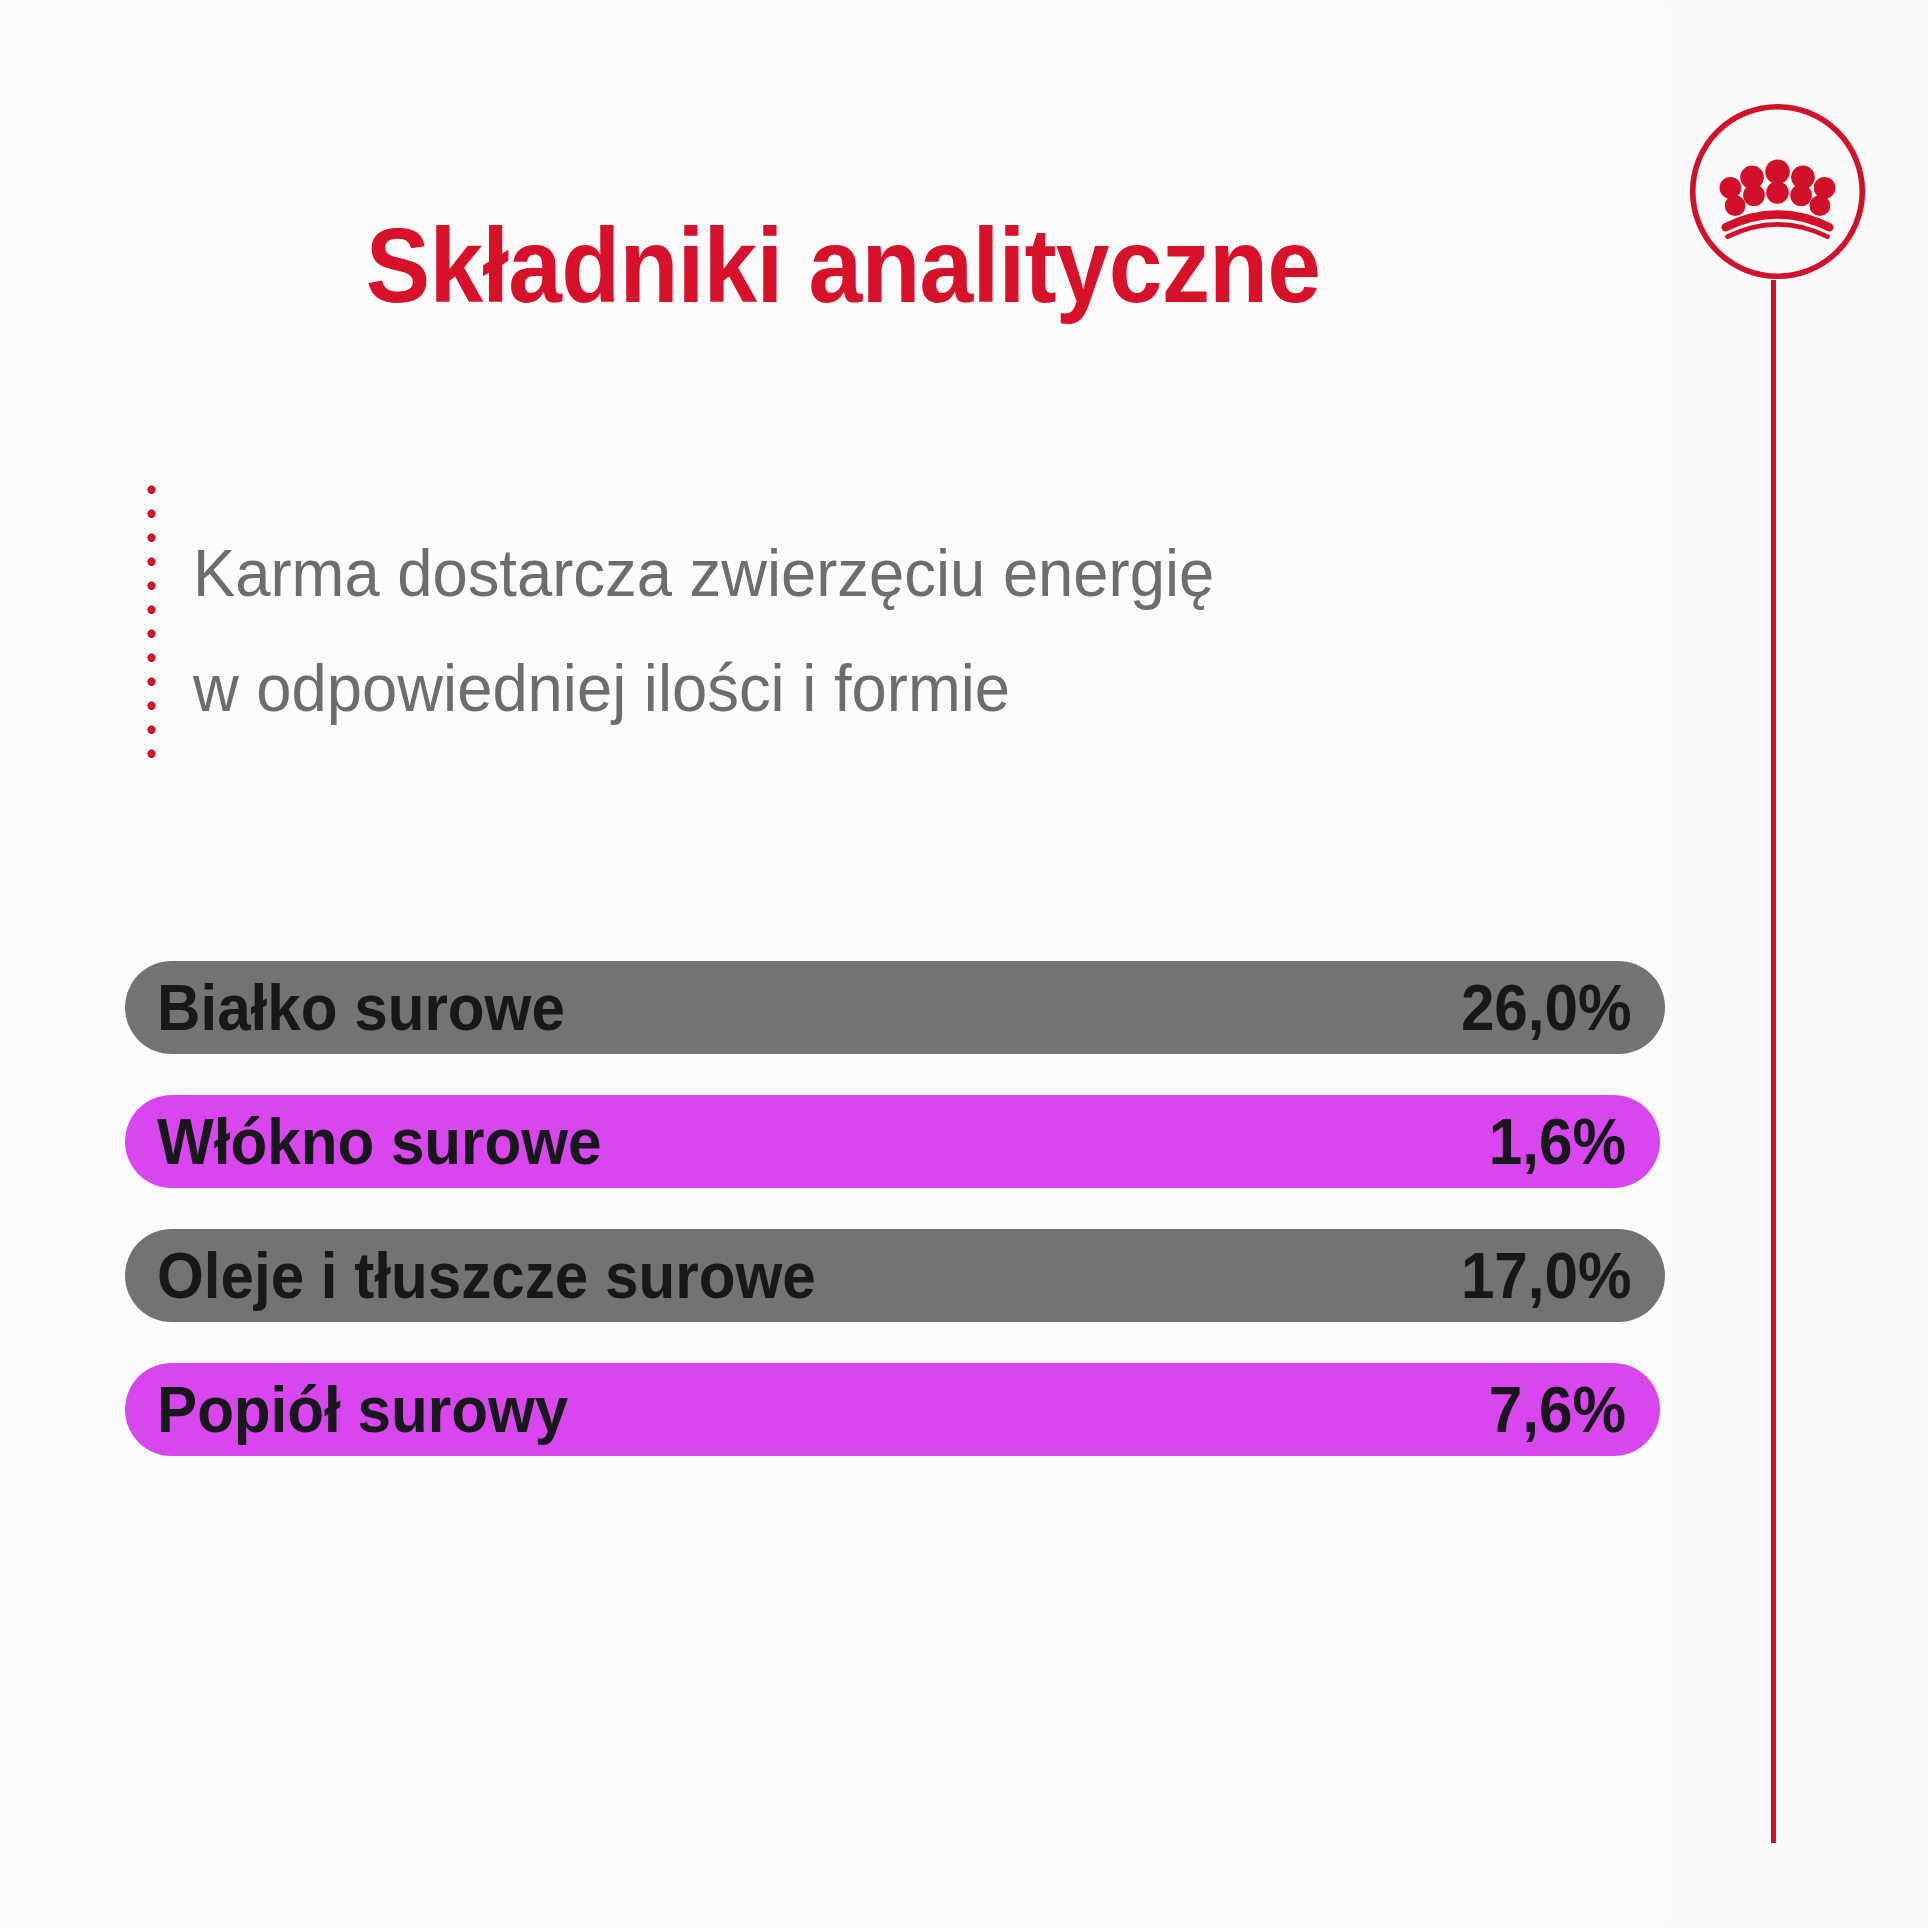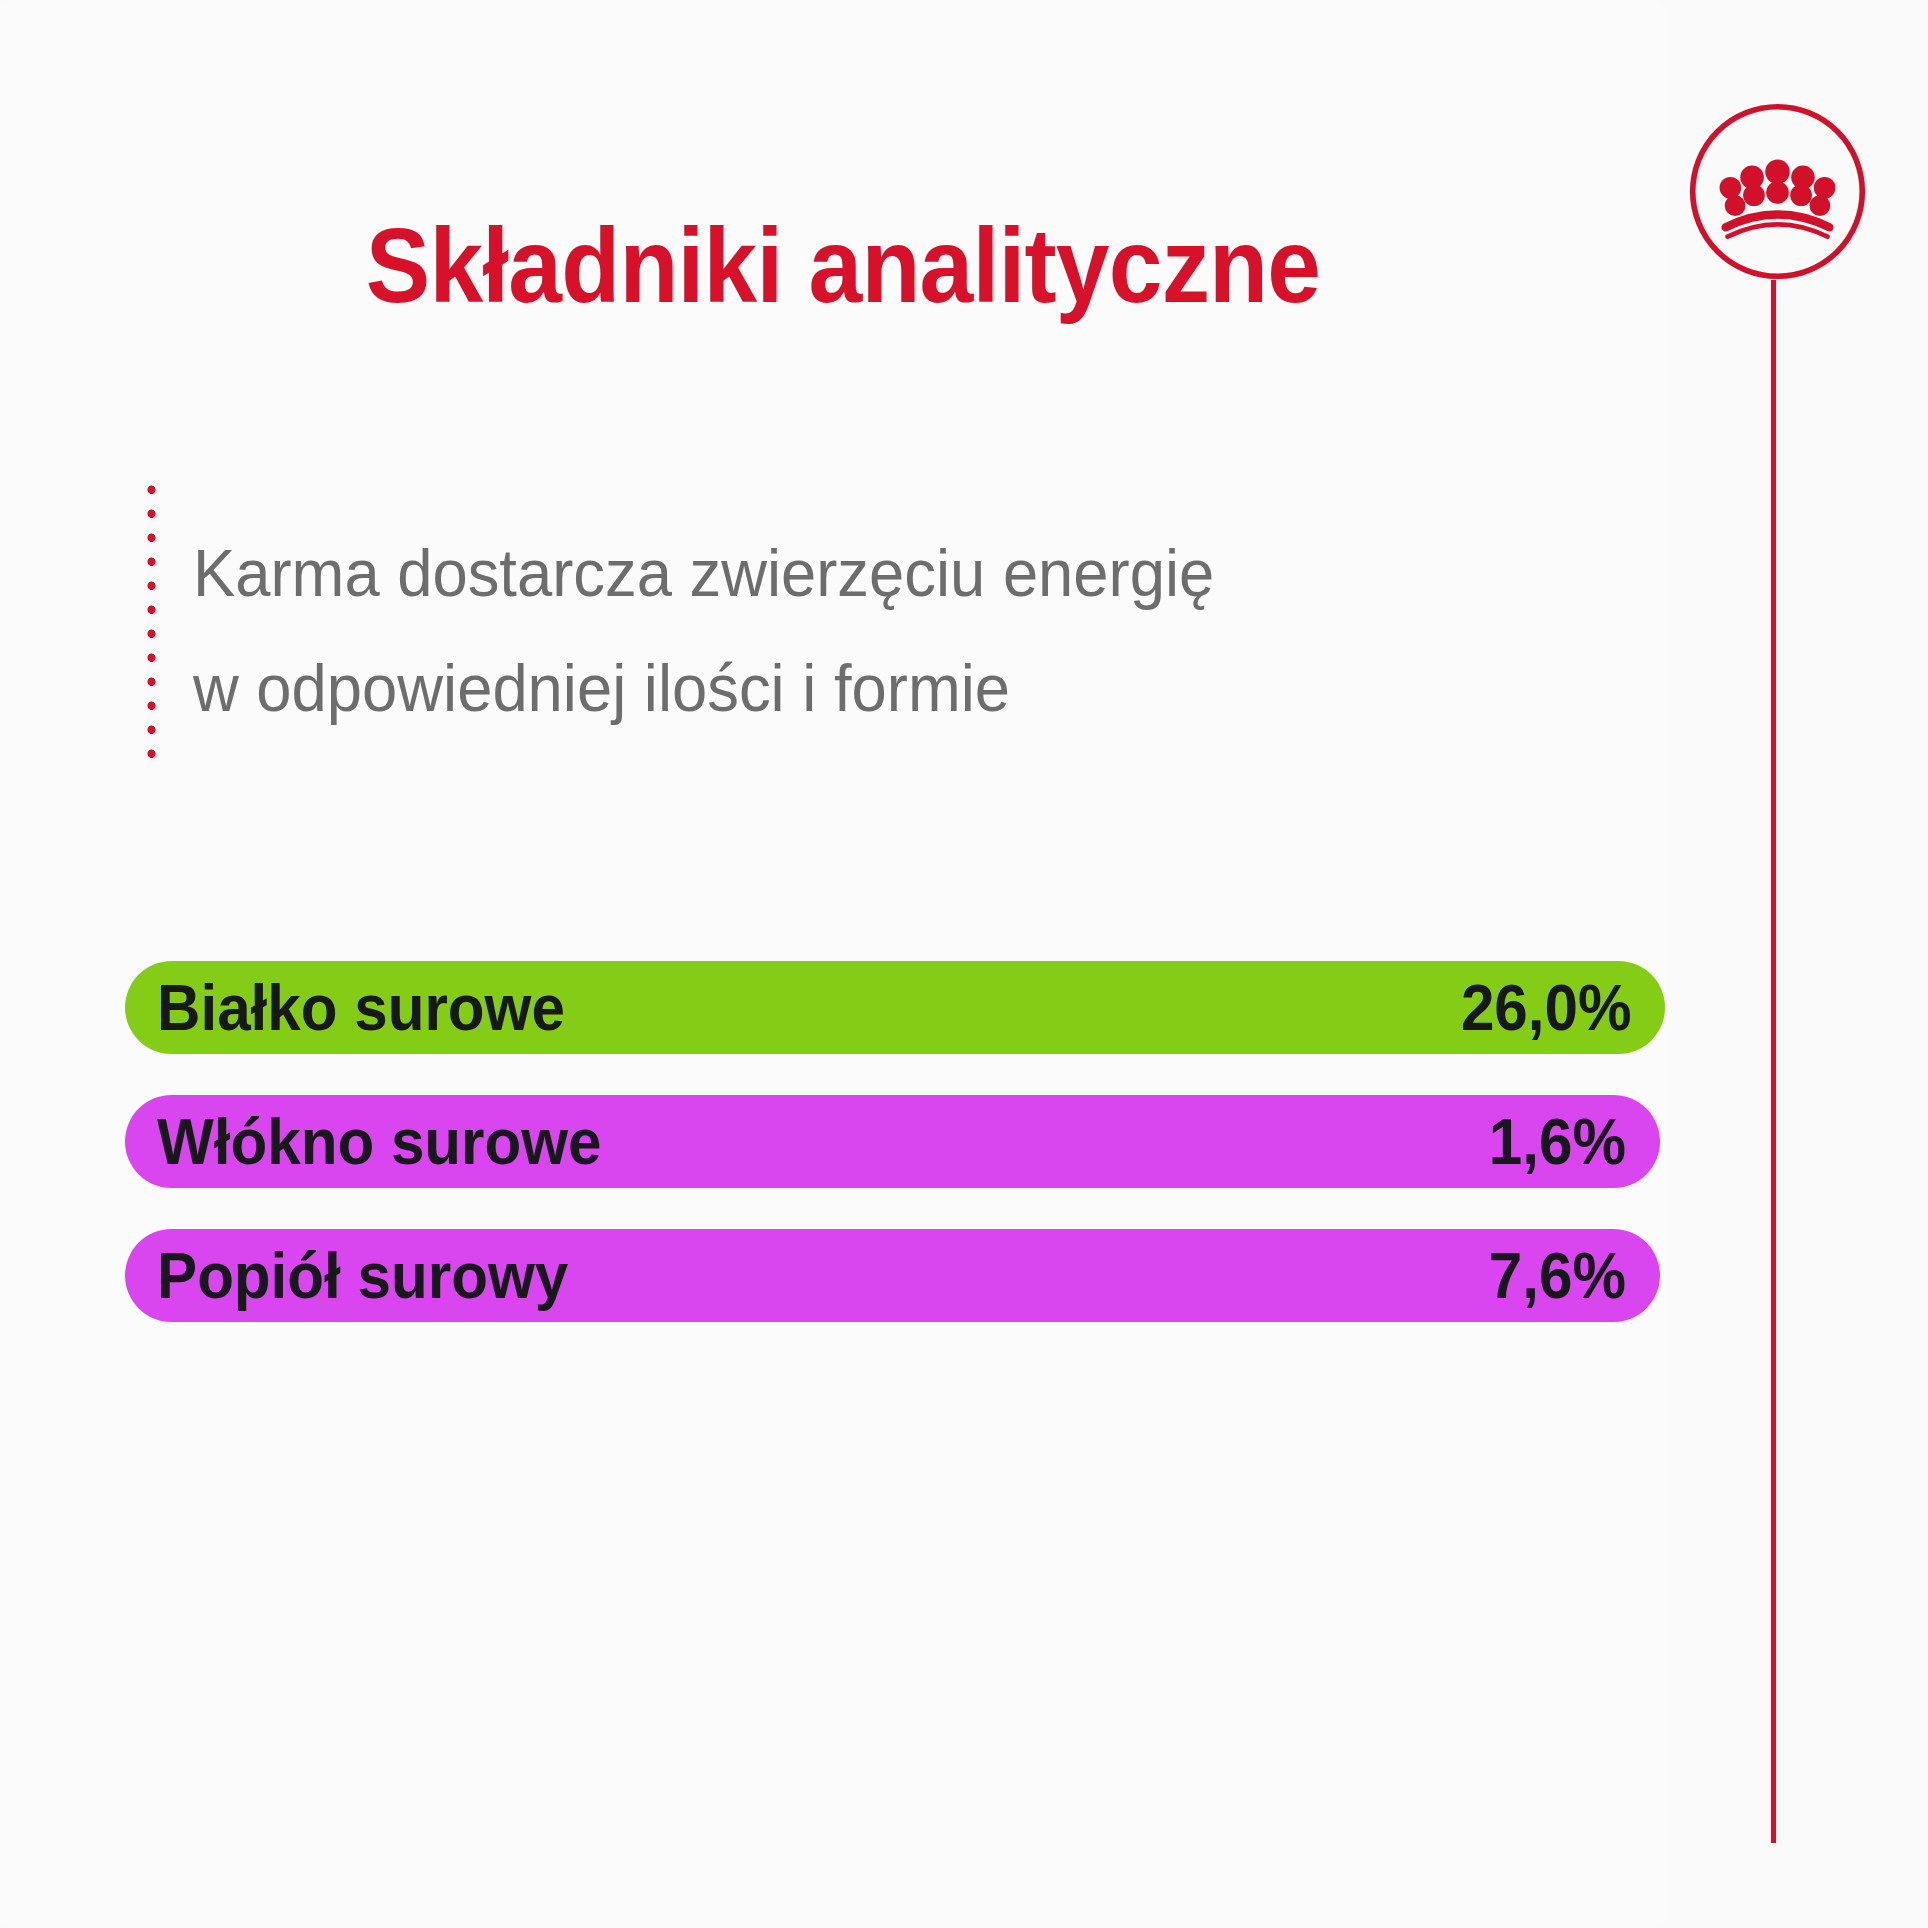--- a/index.html
+++ b/index.html
@@ -99,21 +99,21 @@
     position: relative;
     display: flex;
     align-items: center;
     justify-content: space-between;
     height: 93px;
     border-radius: 49px;
     box-sizing: border-box;
     padding: 0 34px 0 32px;
     margin-bottom: 41px;
   }
-  .nutrient-row.shade-dark { background: #84cc16; width: 1540px; }
+  .nutrient-row.shade-dark { background: #737373; width: 1540px; }
   .nutrient-row.shade-light { background: #d946ef; width: 1535px; }
 
   .nutrient-label,
   .nutrient-value {
     color: #17181a;
     font-family: "Liberation Sans Narrow", "Liberation Sans", sans-serif;
     font-size: 64px;
     line-height: 64px;
     font-weight: bold;
     transform: scaleX(0.94);
@@ -162,20 +162,24 @@
     <div class="nutrient-row shade-dark">
       <span class="nutrient-label">Białko surowe</span>
       <span class="nutrient-value">26,0%</span>
     </div>
 
     <div class="nutrient-row shade-light">
       <span class="nutrient-label">Włókno surowe</span>
       <span class="nutrient-value">1,6%</span>
     </div>
 
+    <div class="nutrient-row shade-dark">
+      <span class="nutrient-label">Oleje i tłuszcze surowe</span>
+      <span class="nutrient-value">17,0%</span>
+    </div>
 
     <div class="nutrient-row shade-light">
       <span class="nutrient-label">Popiół surowy</span>
       <span class="nutrient-value">7,6%</span>
     </div>
 
   </div>
 </div>
 
 

